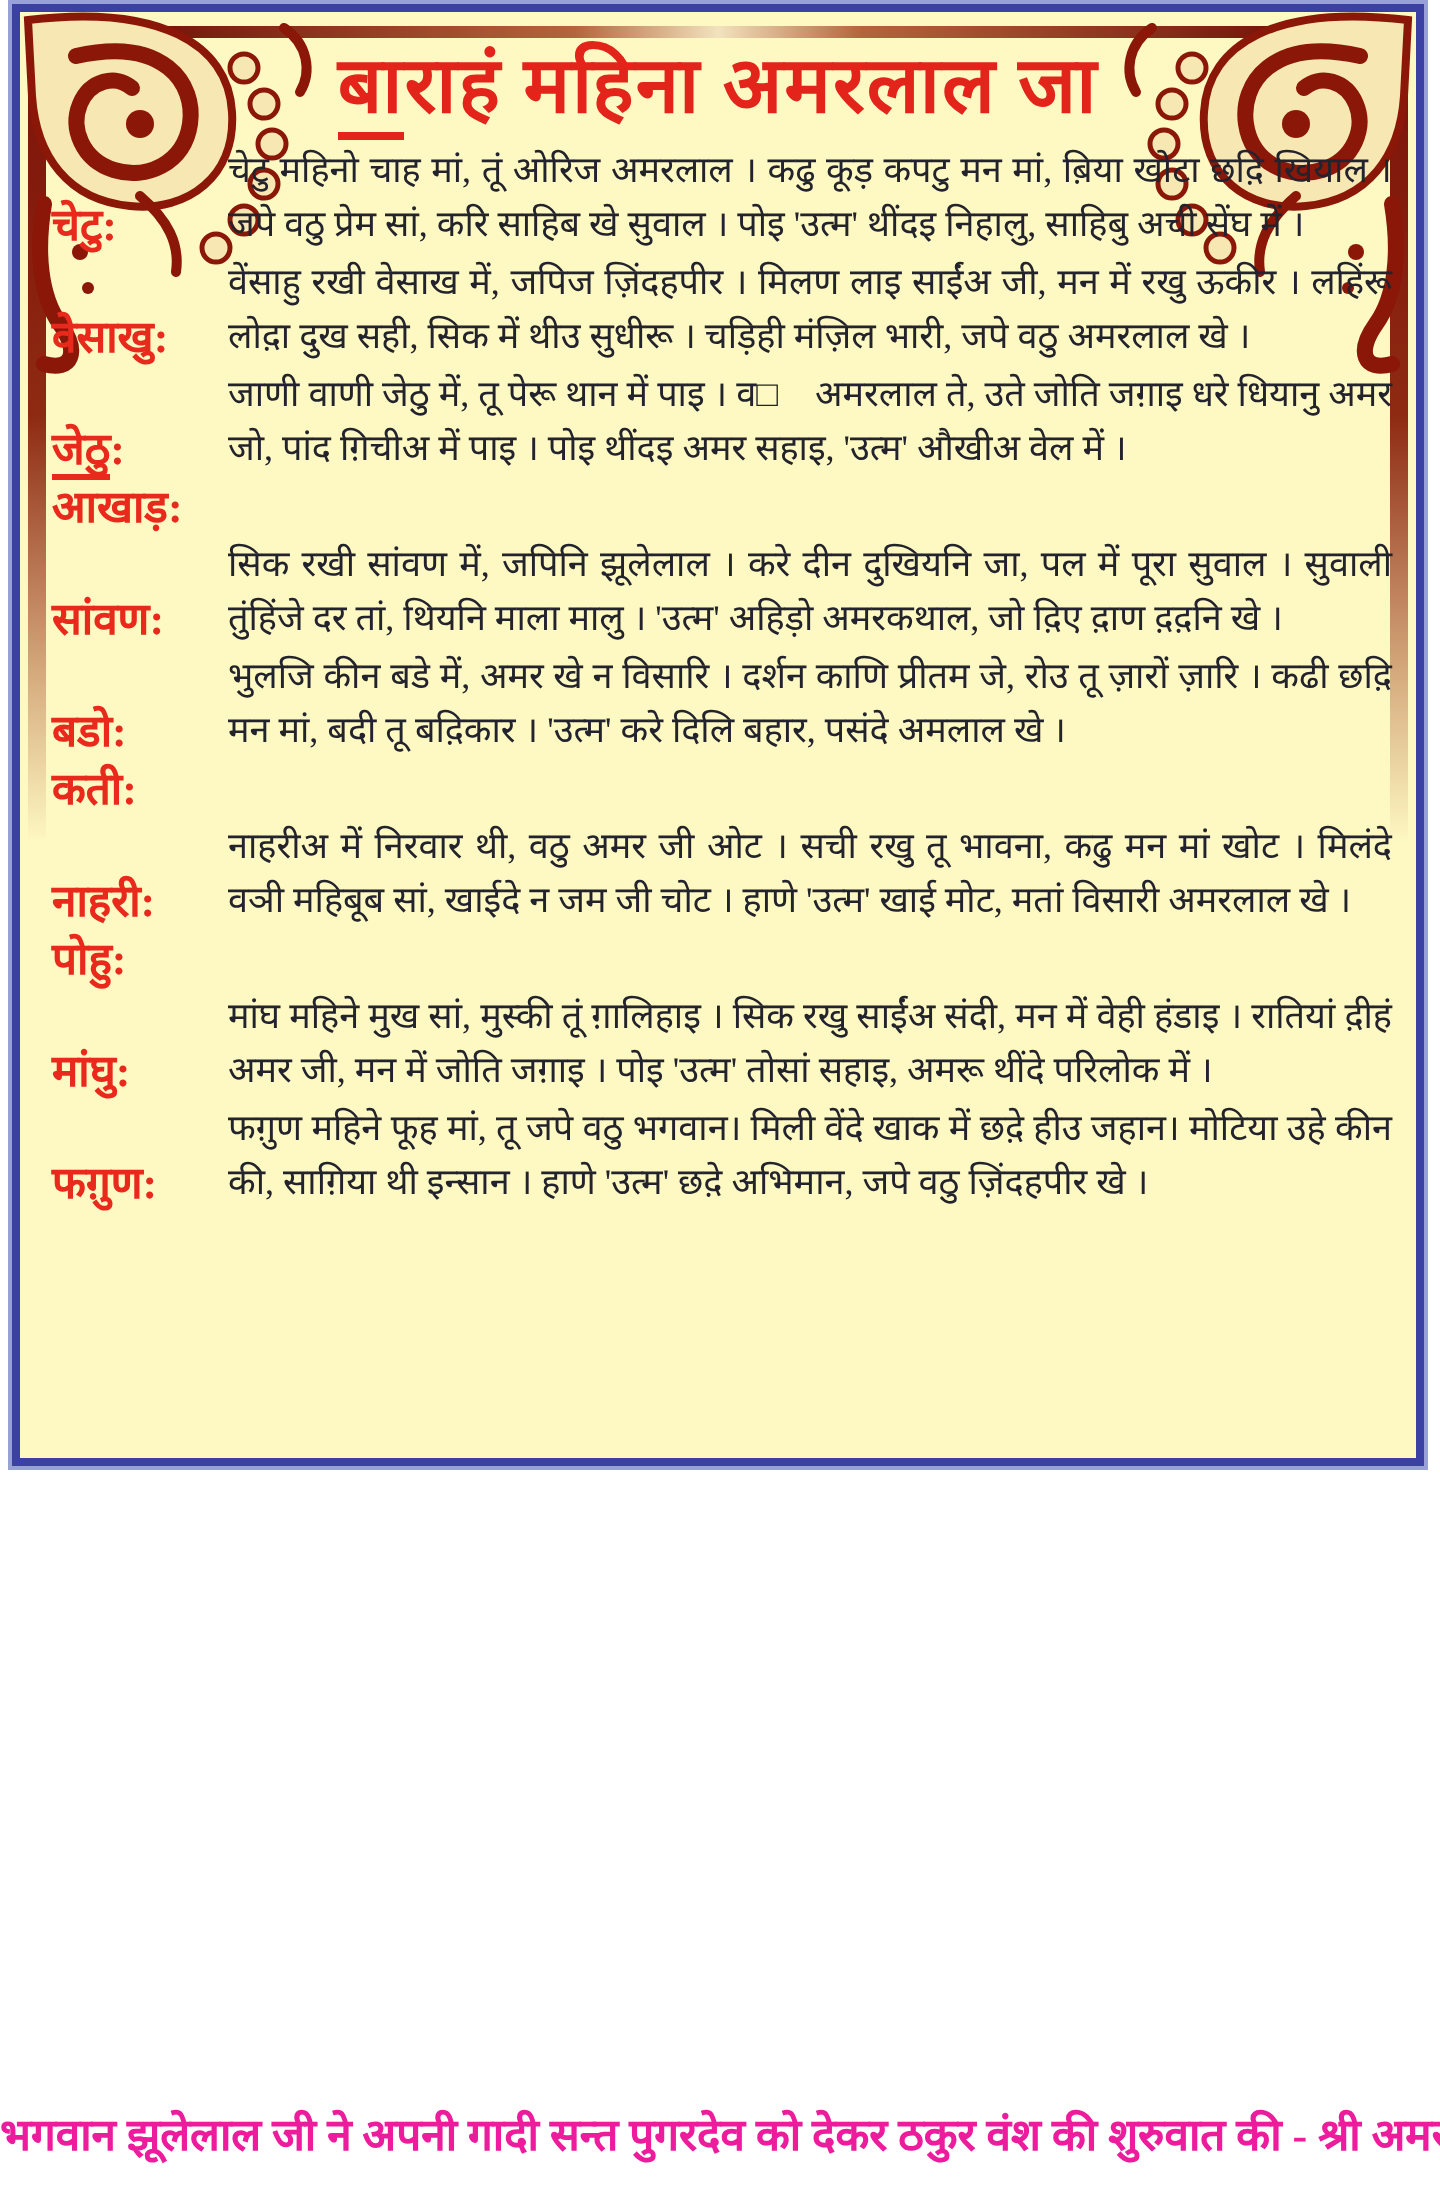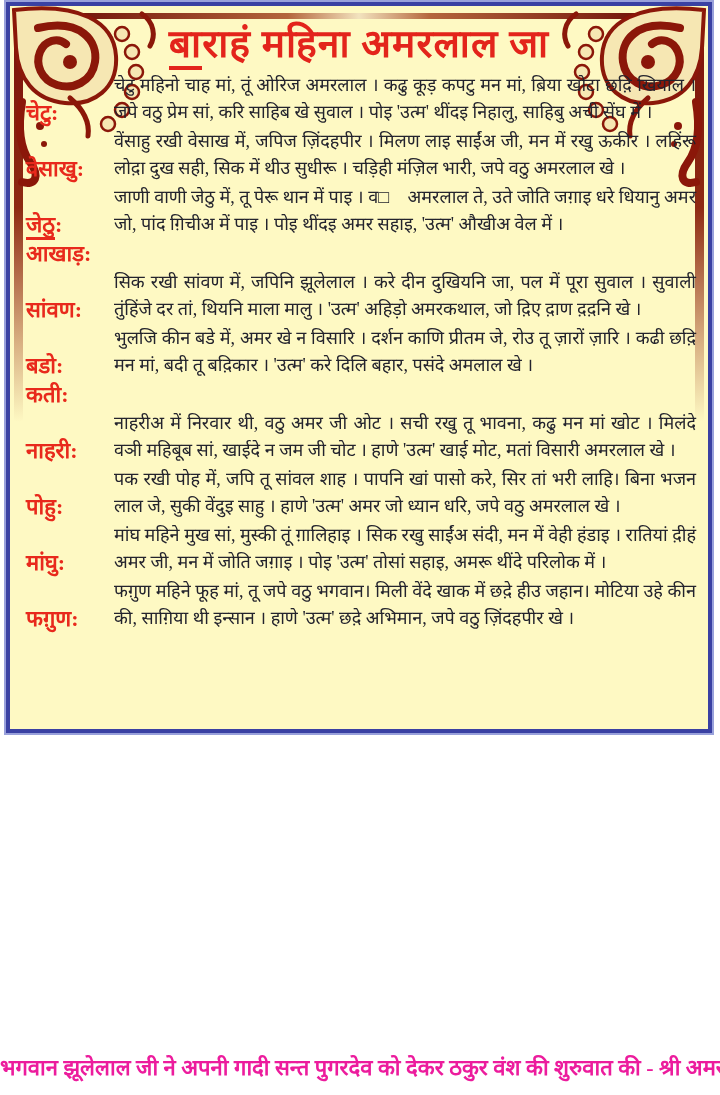--- a/index.html
+++ b/index.html
@@ -136,21 +136,20 @@
       <div class="label"><span class="label-text">कती</span><span>:</span></div>
     </div>
 
     <div class="entry">
       <div class="label"><span class="label-text">नाहरी</span><span>:</span></div>
       <div class="text">नाहरीअ में निरवार थी, वठु अमर जी ओट । सची रखु तू भावना, कढु मन मां खोट । मिलंदे वञी महिबूब सां, खाईदे न जम जी चोट । हाणे 'उत्म' खाई मोट, मतां विसारी अमरलाल खे ।</div>
     </div>
 
     <div class="entry">
       <div class="label"><span class="label-text">पोहु</span><span>:</span></div>
-      <div class="text">पक रखी पोह में, जपि तू सांवल शाह । पापनि खां पासो करे, सिर तां भरी लाहि।  बिना भजन लाल जे, सुकी वेंदुइ साहु । हाणे 'उत्म' अमर जो ध्यान धरि, जपे वठु अमरलाल खे ।</div>
     </div>
 
     <div class="entry">
       <div class="label"><span class="label-text">मांघु</span><span>:</span></div>
       <div class="text">मांघ महिने मुख सां, मुस्की तूं ग़ालिहाइ । सिक रखु साईंअ संदी, मन में वेही हंडाइ । रातियां द़ीहं अमर जी, मन में जोति जग़ाइ । पोइ 'उत्म' तोसां सहाइ, अमरू थींदे परिलोक में ।</div>
     </div>
 
     <div class="entry">
       <div class="label"><span class="label-text">फग़ुण</span><span>:</span></div>
       <div class="text">फग़ुण महिने फूह मां, तू जपे वठु भगवान। मिली वेंदे खाक में छद़े हीउ जहान। मोटिया उहे कीन की, साग़िया थी इन्सान । हाणे 'उत्म' छद़े अभिमान, जपे वठु ज़िंदहपीर खे ।</div>

